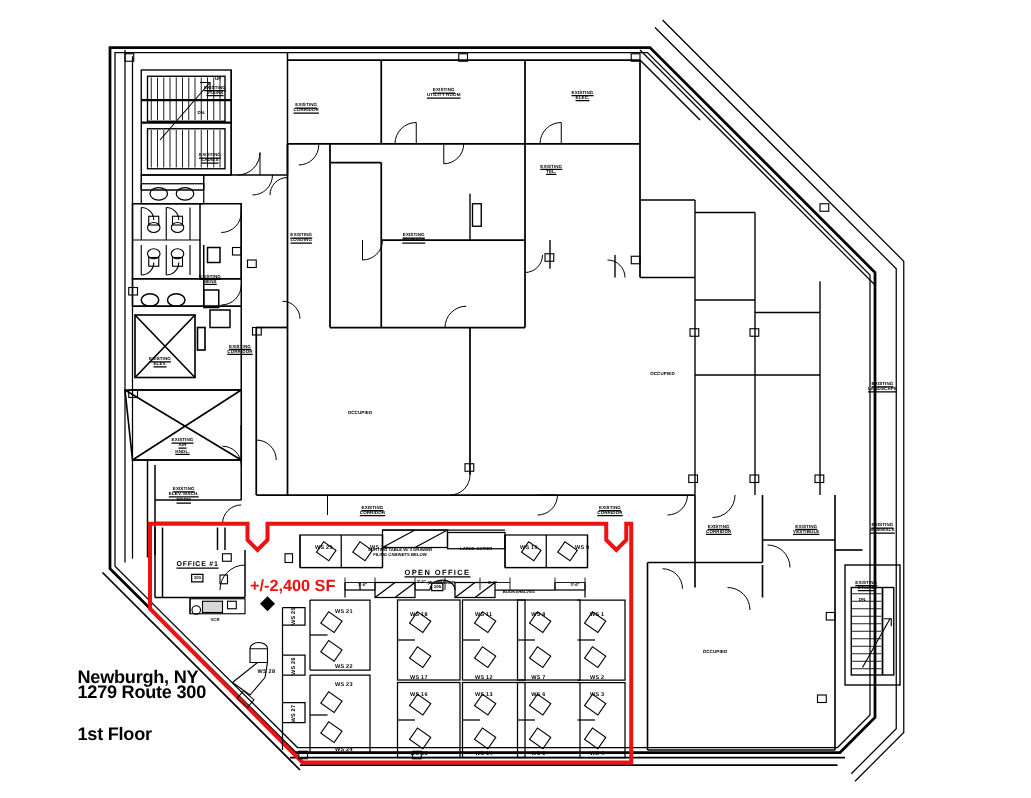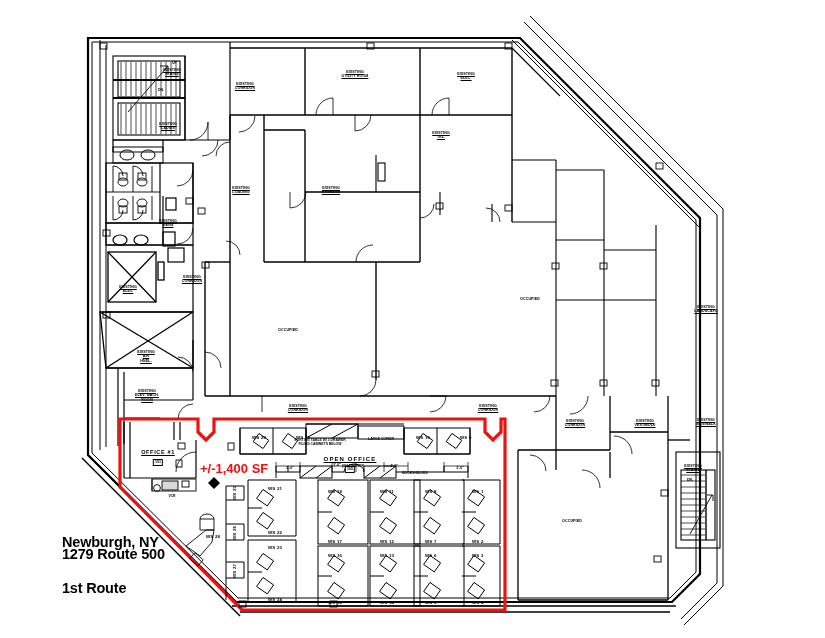--- a/index.html
+++ b/index.html
@@ -576,25 +576,25 @@
 
     <g stroke="#000" stroke-width="0.7">
       <path d="M276,462 L276,472 M300,462 L300,472"></path>
       <path d="M332,462 L332,472 M356,462 L356,472"></path>
       <path d="M384,462 L384,472 M408,462 L408,472"></path>
       <path d="M444,462 L444,472 M468,462 L468,472"></path>
       <path d="M276,466 L300,466 M332,466 L356,466 M384,466 L408,466 M444,466 L468,466"></path>
     </g>
   </svg>
 
-  <div class="addr-block">1279 Route 500</div>
+  <div class="addr-block">1279 Route 300</div>
   <div class="addr-block" style="top:534px">Newburgh, NY</div>
-  <div class="addr-block" style="top:580px">1st Route</div>
-
-  <div class="sf-label">+/-1,400 SF</div>
+  <div class="addr-block" style="top:580px">1st Floor</div>
+
+  <div class="sf-label">+/-2,400 SF</div>
 
   <div class="office-label" style="left:158px; top:449px;">OFFICE  #1</div>
   <div class="room-tag" style="left:158px; top:459px;">101</div>
 
   <div class="open-office-label" style="left:350px; top:456px;">OPEN  OFFICE</div>
   <div class="room-tag" style="left:350px; top:466px;">105</div>
 
   <div id="room-labels">
       <div class="rm-label" style="left: 172px; top: 68px;">EXISTING
 STAIRS</div>

